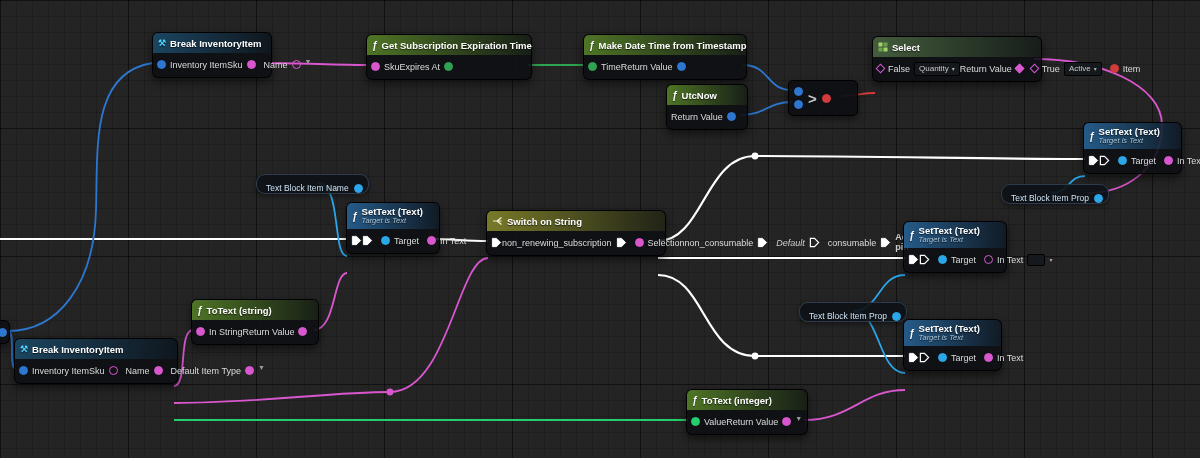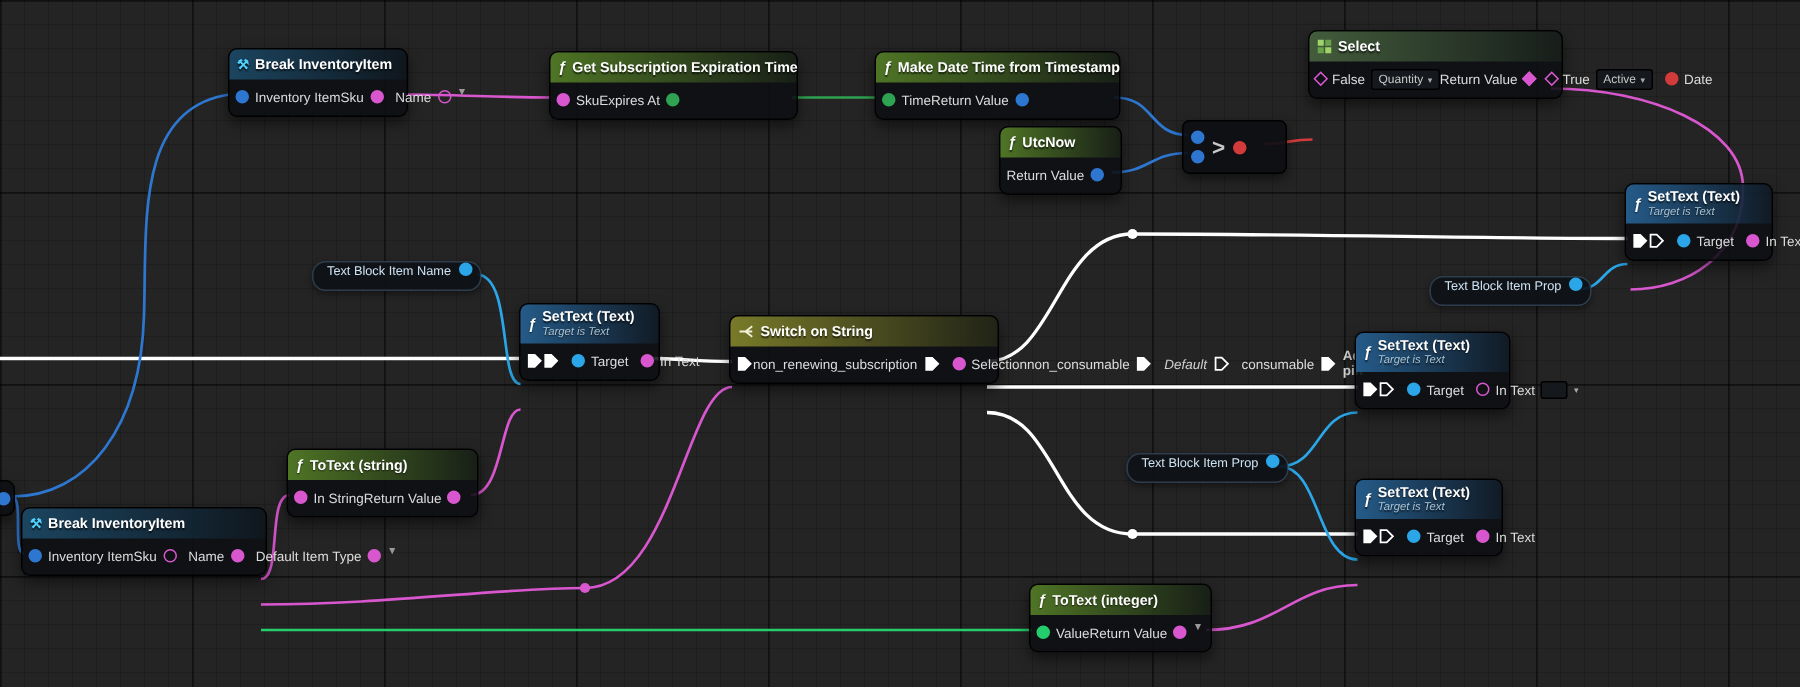--- a/index.html
+++ b/index.html
@@ -34,23 +34,23 @@
   .row{display:flex;align-items:center;justify-content:space-between;height:17px;padding:0 4px;}
   .pg{display:flex;align-items:center;gap:4px;min-width:0;}
   .pg.r{margin-left:auto;}
   .lbl{white-space:nowrap;}
   .pin{width:9px;height:9px;border-radius:50%;border:1.6px solid var(--c);box-sizing:border-box;flex:none;}
   .pin.f{background:var(--c);}
   .dpin{width:7px;height:7px;border:1.6px solid var(--c);box-sizing:border-box;transform:rotate(45deg);flex:none;}
   .dpin.f{background:var(--c);}
   .execpin{flex:none;}
   .collapse{text-align:center;color:#9a9a9a;font-size:7px;height:11px;line-height:11px;cursor:pointer;}
-  .pill{position:absolute;z-index:2;display:flex;align-items:flex-start;gap:5px;height:18px;
+  .pill{position:absolute;z-index:2;display:flex;align-items:flex-end;gap:5px;height:18px;
     padding:0 5px 0 9px;background:rgba(14,18,24,.92);border:1px solid rgba(70,95,120,.55);
-    border-radius:9px;color:#cfe2f2;font-size:8.5px;box-shadow:0 2px 5px rgba(0,0,0,.45);white-space:nowrap;}
+    border-radius:9px;color:#cfe2f2;font-size:8.5px;box-shadow:0 2px 5px rgba(0,0,0,.45);white-space:nowrap;margin-left:48px;}
   .dd{display:flex;align-items:center;gap:3px;background:#15181c;border:1px solid #000;
     border-radius:2px;height:12px;padding:0 4px;font-size:8px;color:#c8c8c8;}
   .caret{font-size:6px;color:#aaa;}
   .editbox{width:16px;height:10px;background:#15181c;border:1px solid #000;border-radius:2px;flex:none;}
   .addpin{display:flex;justify-content:center;align-items:center;gap:5px;color:#d8d8d8;height:16px;font-weight:bold;}
   .plus{color:#f0f0f0;font-weight:bold;font-size:10px;}
   .def{font-style:italic;color:#cfcfcf;}
   .opnode{position:absolute;z-index:2;display:flex;align-items:center;background:rgba(13,15,19,.92);
     border:1px solid #000;border-radius:5px;box-shadow:0 3px 7px rgba(0,0,0,.5);padding:0 5px;}
   .opsym{color:#c8c8c8;font-size:15px;font-weight:bold;margin:0 5px;}
@@ -177,21 +177,21 @@
 
   <div class="opnode" style="left:788px;top:80px;width:58px;height:34px">
     <span class="opins">
       <span class="pin f" style="--c:#2e77d0"></span>
       <span class="pin f" style="--c:#2e77d0"></span>
     </span>
     <span class="opsym">&gt;</span>
     <span class="pin f" style="--c:#d33b3b"></span>
   </div>
 
-  <div class="node" style="left:872px;top:20px;width:168px">
+  <div class="node" style="left:872px;top:36px;width:168px">
     <div class="hdr hdr-sel">
       <svg width="10" height="10" viewBox="0 0 10 10">
           <rect x="0.5" y="0.5" width="4" height="4" fill="#9fd468"></rect>
           <rect x="5.5" y="0.5" width="4" height="4" fill="#6aa34c"></rect>
           <rect x="0.5" y="5.5" width="4" height="4" fill="#6aa34c"></rect>
           <rect x="5.5" y="5.5" width="4" height="4" fill="#9fd468"></rect>
         </svg>
       <span>Select</span>
     </div>
     <div class="rows">
@@ -215,21 +215,21 @@
             <span class="lbl">True</span>
           <span class="dd">
               <span>Active</span>
               <span class="caret">▾</span>
             </span>
         </span>
       </div>
       <div class="row">
         <span class="pg">
             <span class="pin f" style="--c:#d33b3b"></span>
-            <span class="lbl">Date</span>
+            <span class="lbl">Item</span>
           </span>
       </div>
     </div>
   </div>
 
   <div class="node" style="left:1083px;top:122px;width:97px">
     <div class="hdr hdr-blue two">
       <span class="ico">ƒ</span>
       <span class="hcol">
           <span>SetText (Text)</span>

